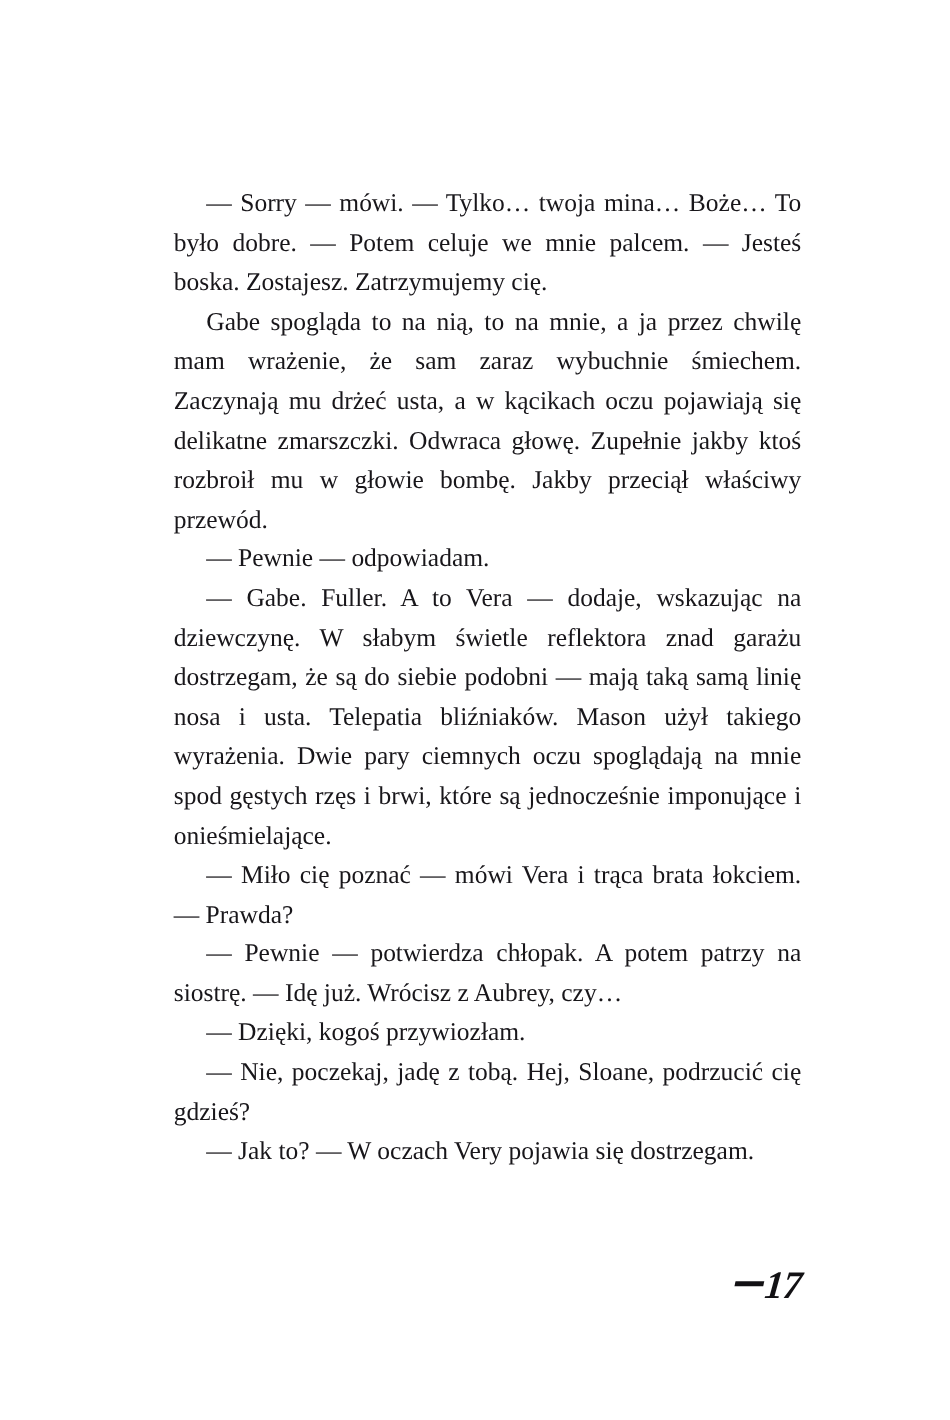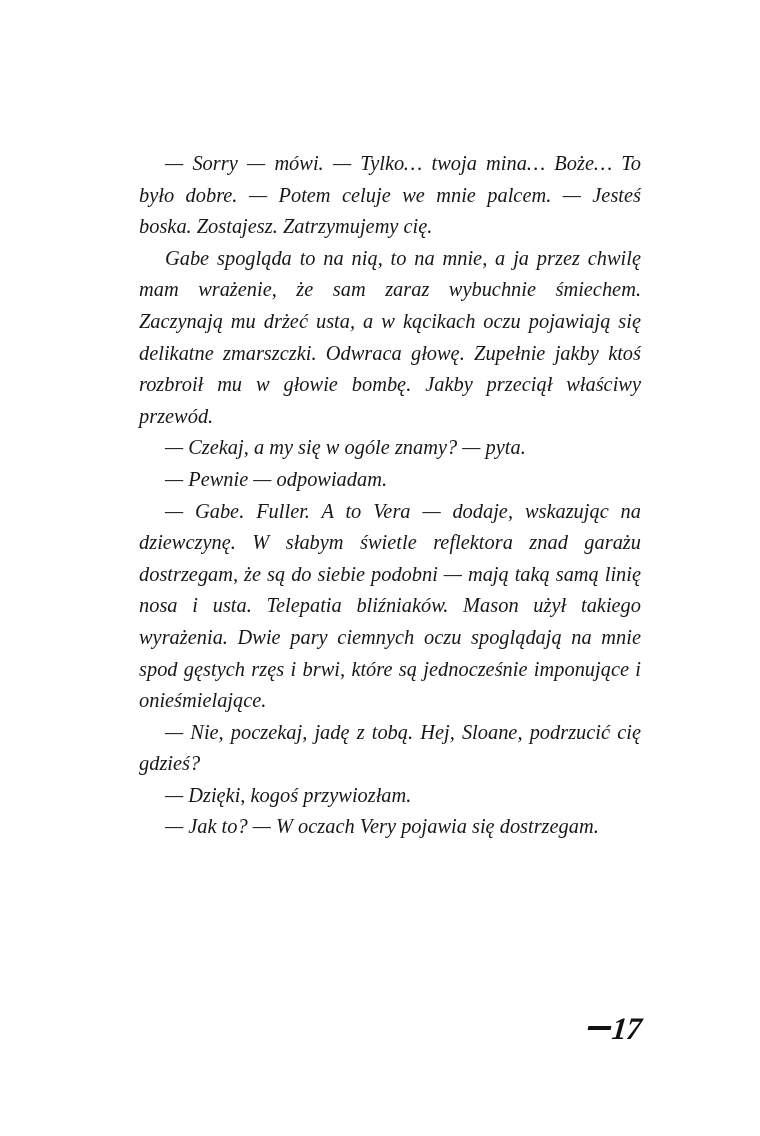--- a/index.html
+++ b/index.html
@@ -30,21 +30,20 @@
     text-align: justify;
     text-justify: inter-word;
     -webkit-font-smoothing: antialiased;
   }
 
   .para {
     margin: 0;
     text-indent: 26px;
     text-align: justify;
     hyphens: manual;
-    font-style: italic;
   }
 
   
   .para:last-child {
     margin-bottom: 0;
   }
 
   .page-number {
     position: absolute;
     left: 0;
@@ -75,25 +74,26 @@
   }
 </style>
 </head>
 <body>
 
 <div class="page">
 
   <div class="text-block">
     <p class="para">— Sorry — mówi. — Tylko… twoja mina… Boże… To było dobre. — Potem celuje we mnie palcem. — Jesteś boska. Zostajesz. Zatrzymujemy cię.</p>
     <p class="para">Gabe spogląda to na nią, to na mnie, a ja przez chwilę mam wrażenie, że sam zaraz wybuchnie śmiechem. Zaczynają mu drżeć usta, a w kącikach oczu pojawiają się delikatne zmarszczki. Odwraca głowę. Zupełnie jakby ktoś rozbroił mu w głowie bombę. Jakby przeciął właściwy przewód.</p>
-    <p class="para">— Czekaj, a my się w ogóle znamy? — pyta.</p>
     <p class="para">— Pewnie — odpowiadam.</p>
     <p class="para">— Gabe. Fuller. A to Vera — dodaje, wskazując na dziewczynę. W słabym świetle reflektora znad garażu dostrzegam, że są do siebie podobni — mają taką samą linię nosa i usta. Telepatia bliźniaków. Mason użył takiego wyrażenia. Dwie pary ciemnych oczu spoglądają na mnie spod gęstych rzęs i brwi, które są jednocześnie imponujące i onieśmielające.</p>
+    <p class="para">— Miło cię poznać — mówi Vera i trąca brata łokciem. — Prawda?</p>
+    <p class="para">— Pewnie — potwierdza chłopak. A potem patrzy na siostrę. — Idę już. Wrócisz z Aubrey, czy…</p>
+    <p class="para">— Dzięki, kogoś przywiozłam.</p>
     <p class="para">— Nie, poczekaj, jadę z tobą. Hej, Sloane, podrzucić cię gdzieś?</p>
-    <p class="para">— Dzięki, kogoś przywiozłam.</p>
     <p class="para">— Jak to? — W oczach Very pojawia się dostrzegam.</p>
   </div>
 
   <div class="page-number">
     <span class="folio-dash"></span><span class="folio-num">17</span>
   </div>
 
 </div>
 
 </body></html>

